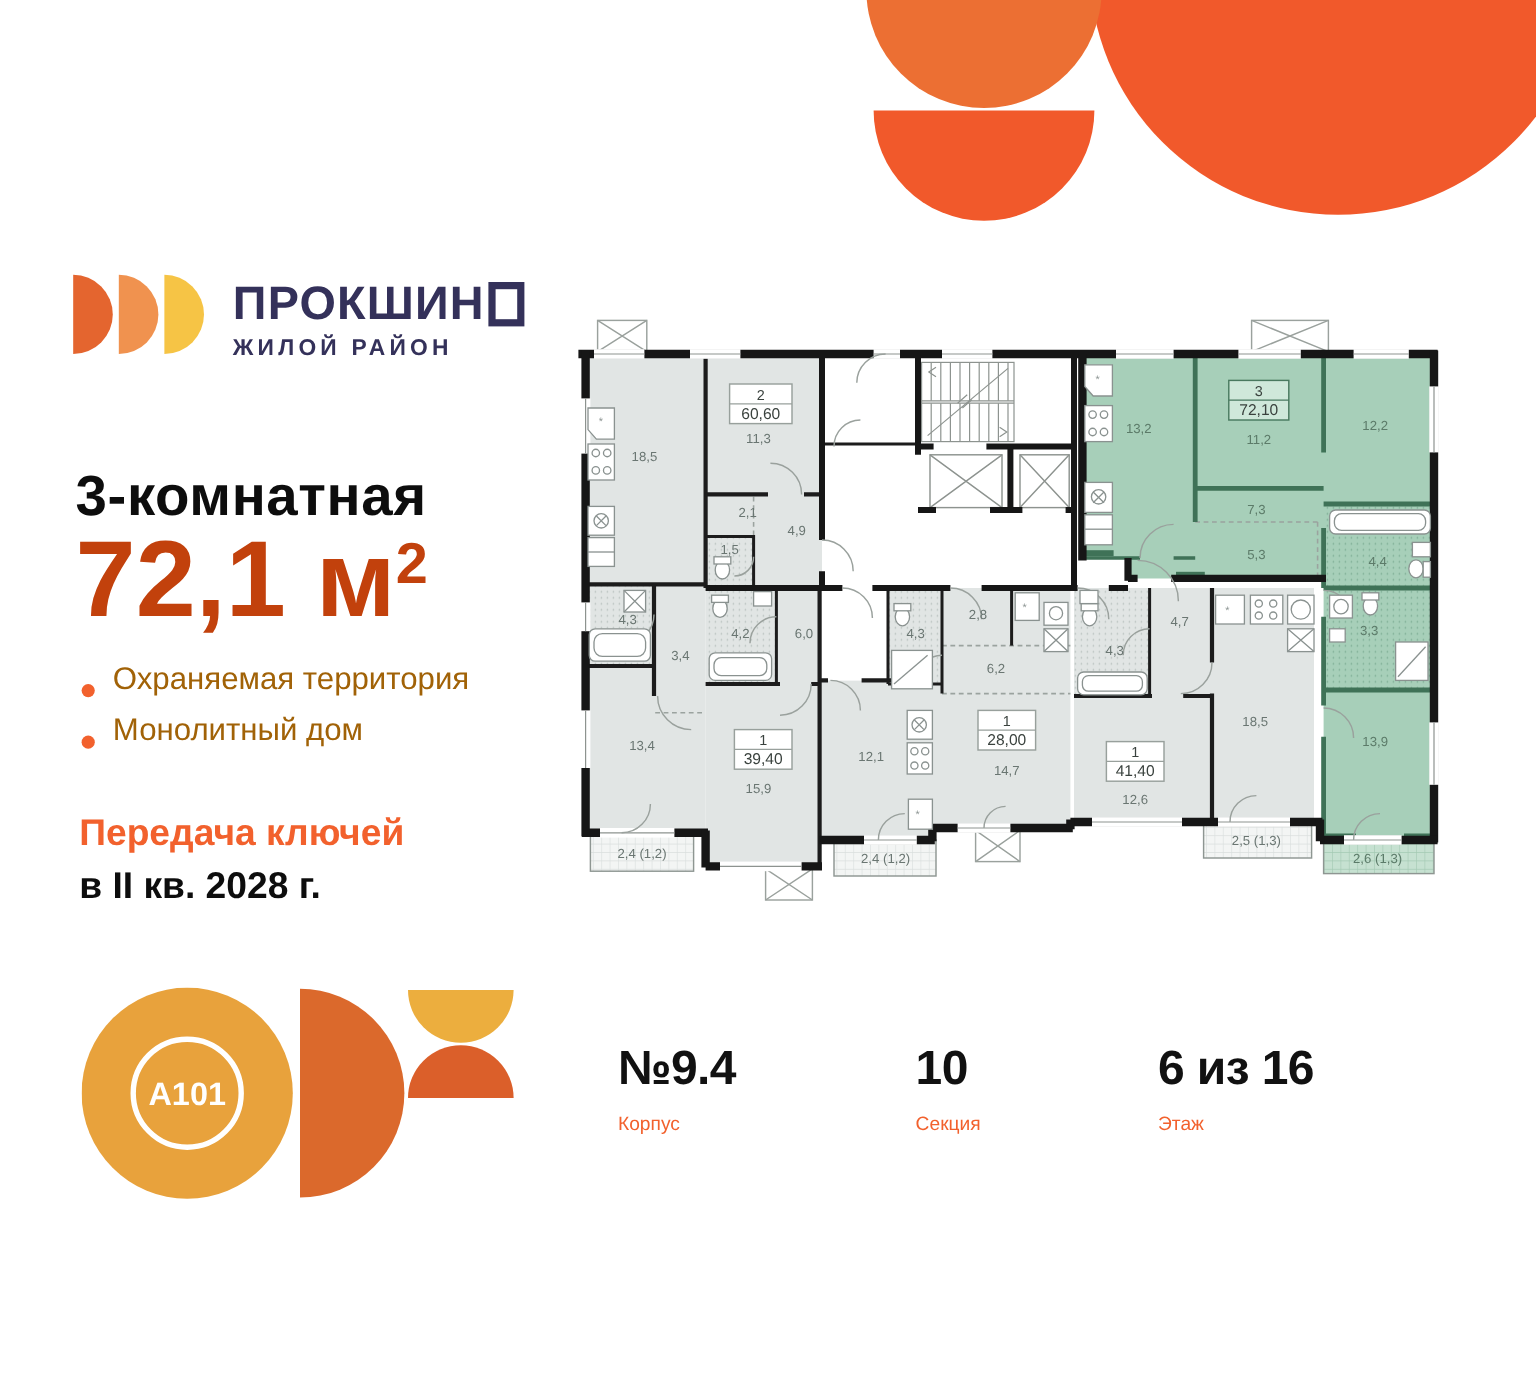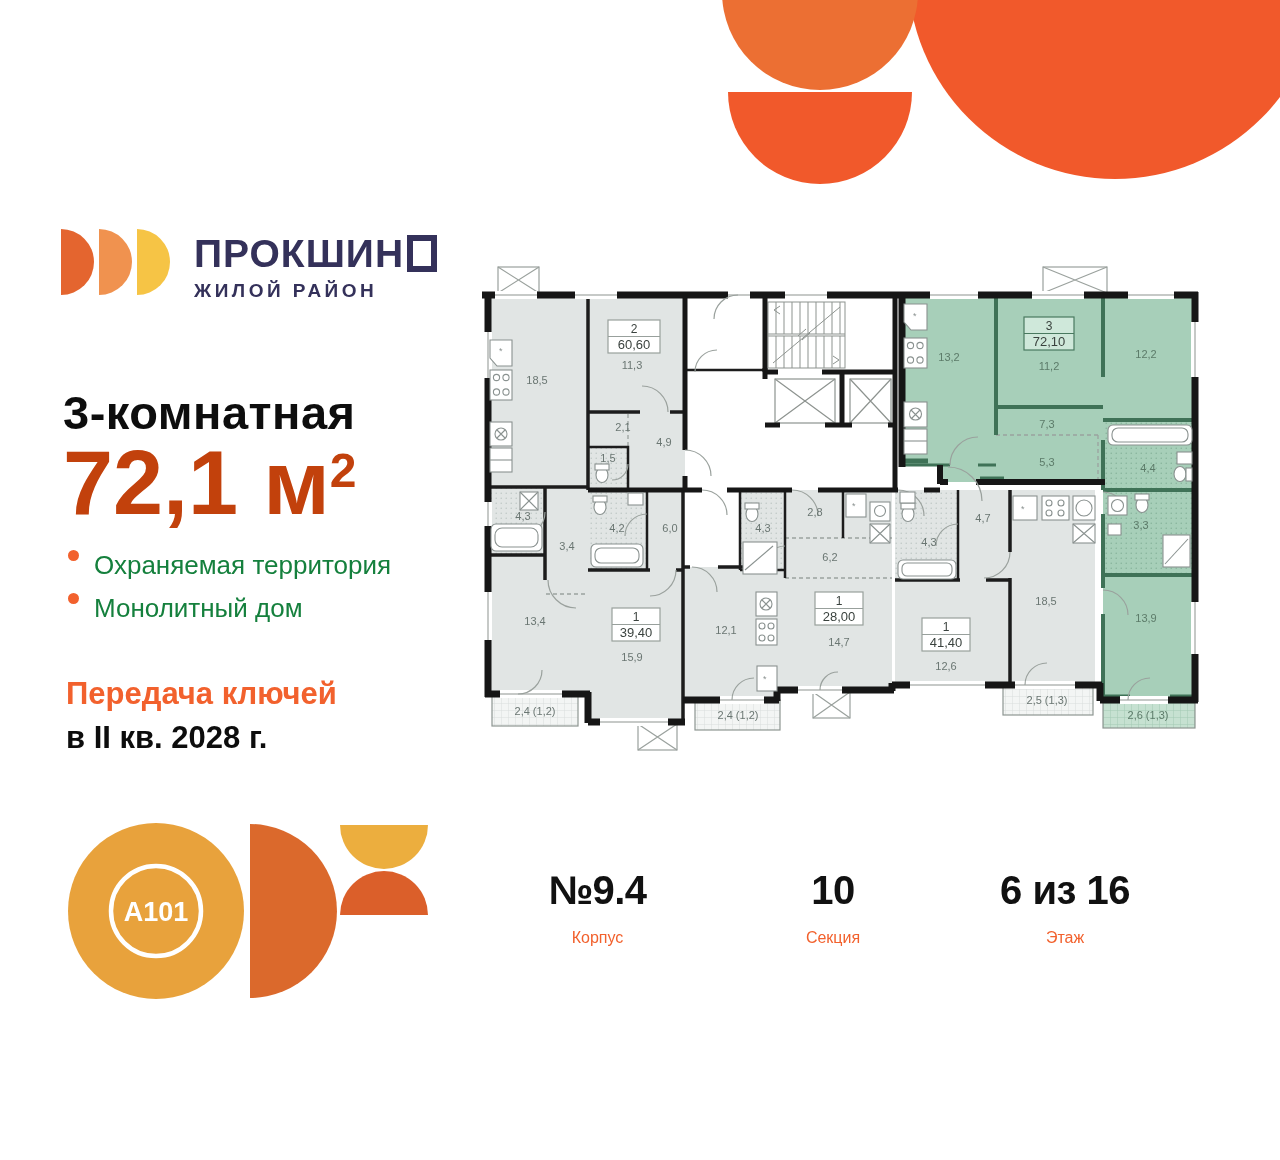--- a/index.html
+++ b/index.html
@@ -11,26 +11,26 @@
   .brand-text{margin-left:22px;padding-top:6px;}
   .brand-name{font-size:39px;font-weight:800;color:#34315A;letter-spacing:1px;line-height:1;
               display:flex;align-items:center;}
   .brand-o{display:inline-block;width:18px;height:25px;border:6px solid #34315A;margin-left:3px;}
   .brand-tagline{font-size:19px;font-weight:600;color:#34315A;letter-spacing:3.5px;margin-top:7px;}
   
   .headline{left:63px;top:385px;font-size:47px;font-weight:800;color:#0d0d0d;letter-spacing:.5px;}
   .area{left:63px;top:438px;font-size:90px;font-weight:700;color:#c2410c;line-height:1;}
   .area sup{font-size:48px;position:relative;top:4px;}
   .features{left:68px;top:550px;list-style:none;margin:0;padding:0;}
-  .features li{display:flex;align-items:flex-start;margin-bottom:12px;font-size:26px;color:#15803d;font-weight:500;}
+  .features li{display:flex;align-items:flex-end;margin-bottom:12px;font-size:26px;color:#a16207;font-weight:500;}
   .features .dot{width:11px;height:11px;border-radius:50%;background:#F2612D;margin-right:15px;flex:0 0 auto;}
   .keys1{left:66px;top:676px;font-size:31px;font-weight:700;color:#F2612D;}
   .keys2{left:66px;top:720px;font-size:31px;font-weight:800;color:#0d0d0d;}
   
-  .stat{top:868px;text-align:center;}
+  .stat{top:868px;}
   .stat .v{font-size:40px;font-weight:800;color:#111;letter-spacing:-.5px;}
   .stat .l{font-size:16px;color:#F2612D;margin-top:16px;}
   .stat1{left:515px;width:165px;}
   .stat2{left:763px;width:140px;}
   .stat3{left:965px;width:200px;}
   
   .plan{left:480px;top:262px;width:720px;height:500px;}
   .plan text{font-family:"Liberation Sans",sans-serif;}
   .rl{font-size:11px;fill:#6a7672;}
   .rlg{font-size:11px;fill:#5c7b69;}

